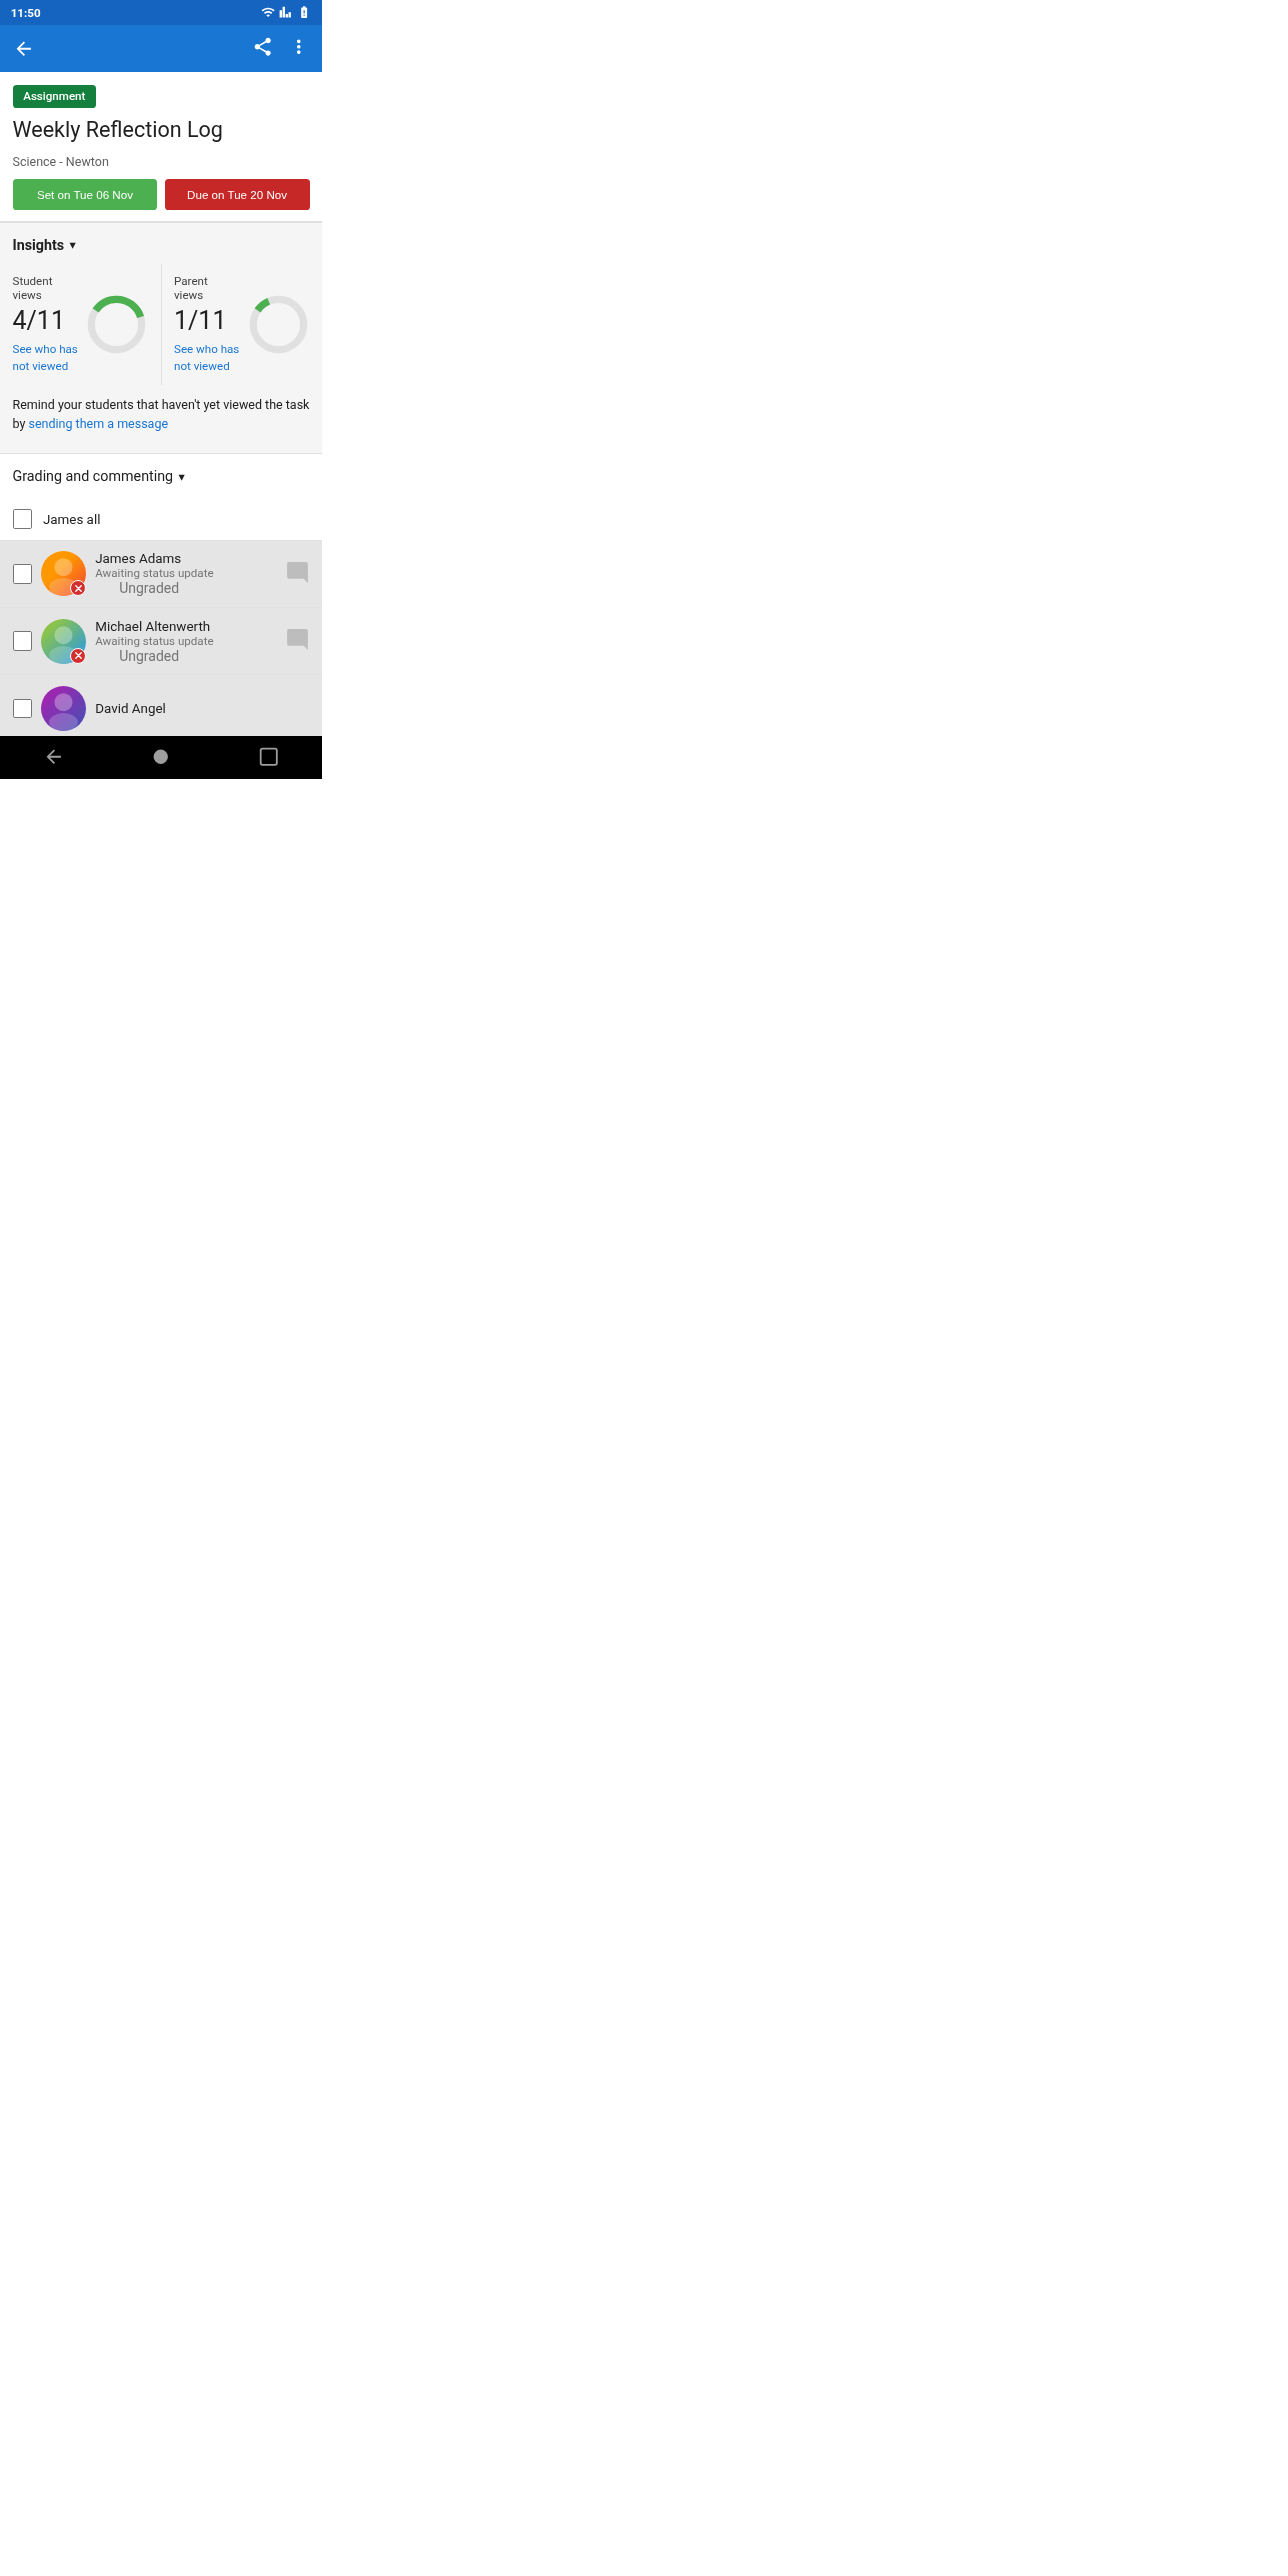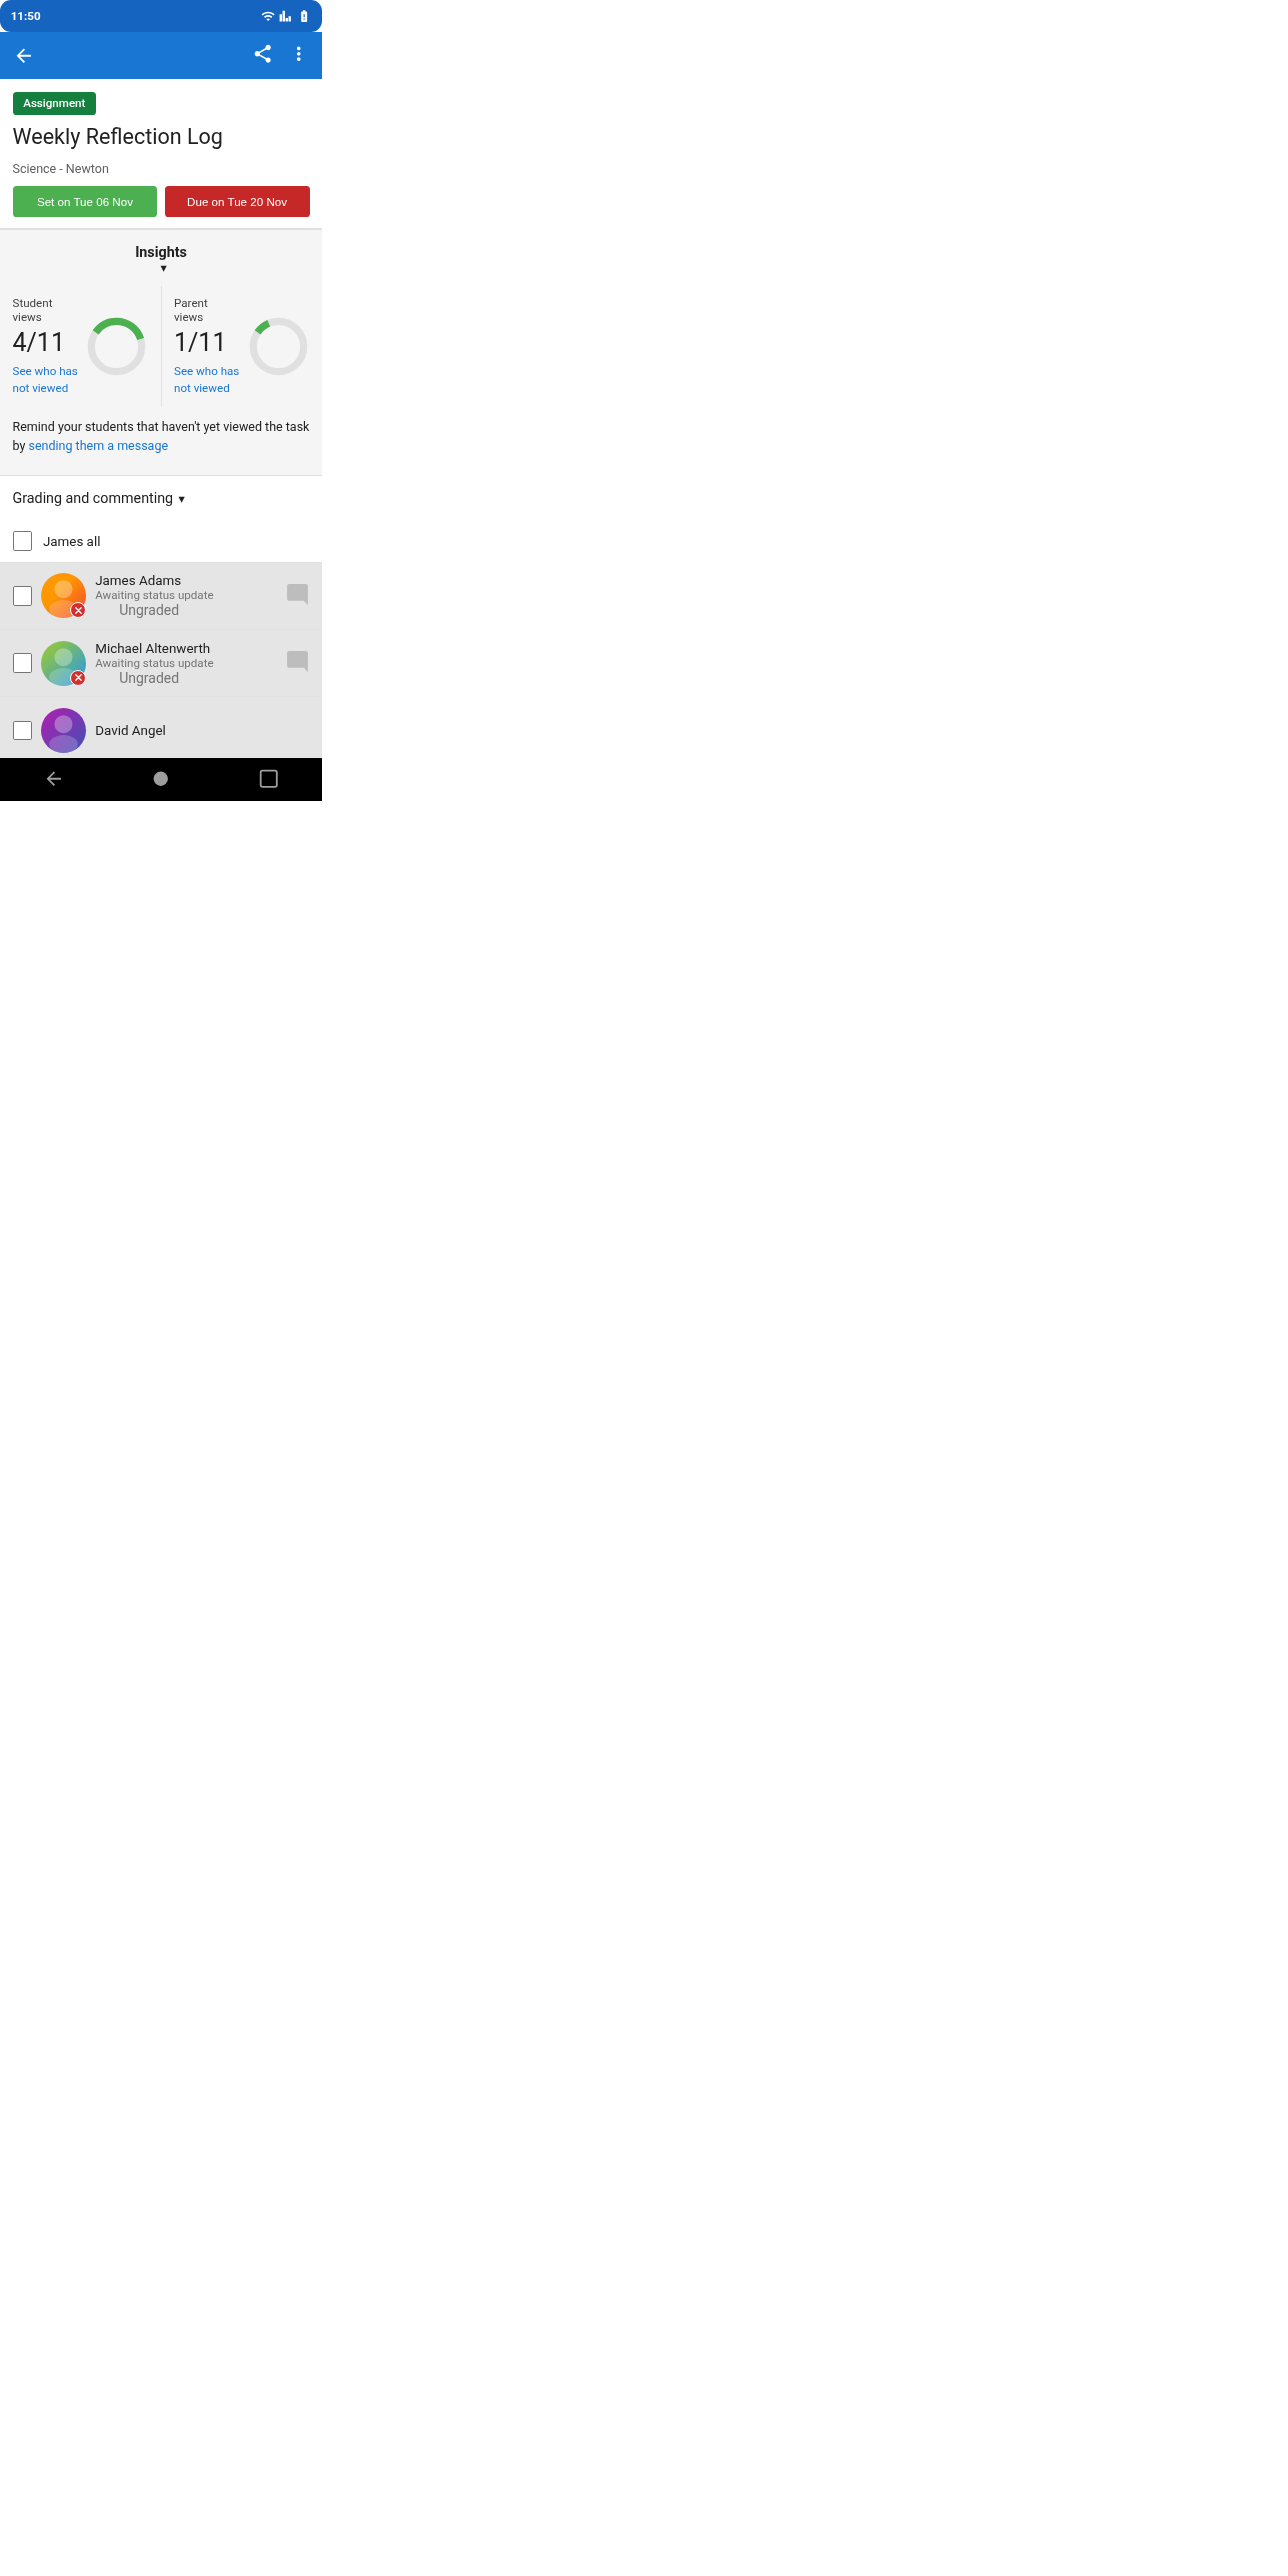--- a/index.html
+++ b/index.html
@@ -13,22 +13,21 @@
     }
 
     
     .status-bar {
       background: #1565C0;
       color: #fff;
       display: flex;
       justify-content: space-between;
       align-items: center;
       padding: 5.4px 10.7px;
-      height: 32px;
-      border-radius: 11px;
+      height: 25px;
     }
     .status-time { font-size: 11.6px; font-weight: bold; }
     .status-icons { display: flex; align-items: center; gap: 3.6px; }
     .status-icons svg { width: 14.3px; height: 14.3px; fill: white; }
 
     
     .app-bar {
       background: #1976D2;
       color: #fff;
       display: flex;
@@ -124,21 +123,20 @@
     
     .insights-section {
       background: #F5F5F5;
       padding-bottom: 12.5px;
     }
     .insights-header {
       display: flex;
       align-items: center;
       padding: 14.3px 12.5px 10.7px;
       cursor: pointer;
-      flex-direction: column;
     }
     .insights-title {
       font-size: 14.3px;
       font-weight: bold;
       color: #212121;
     }
 
     .insights-cards {
       display: flex;
       gap: 0;

